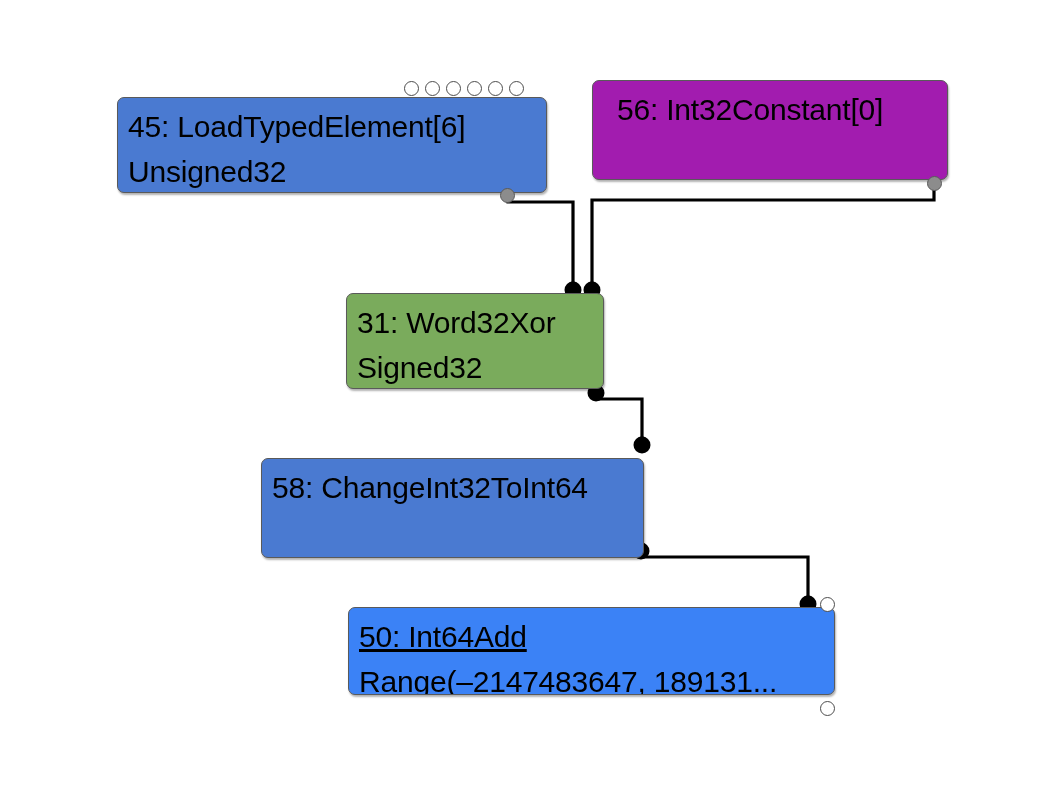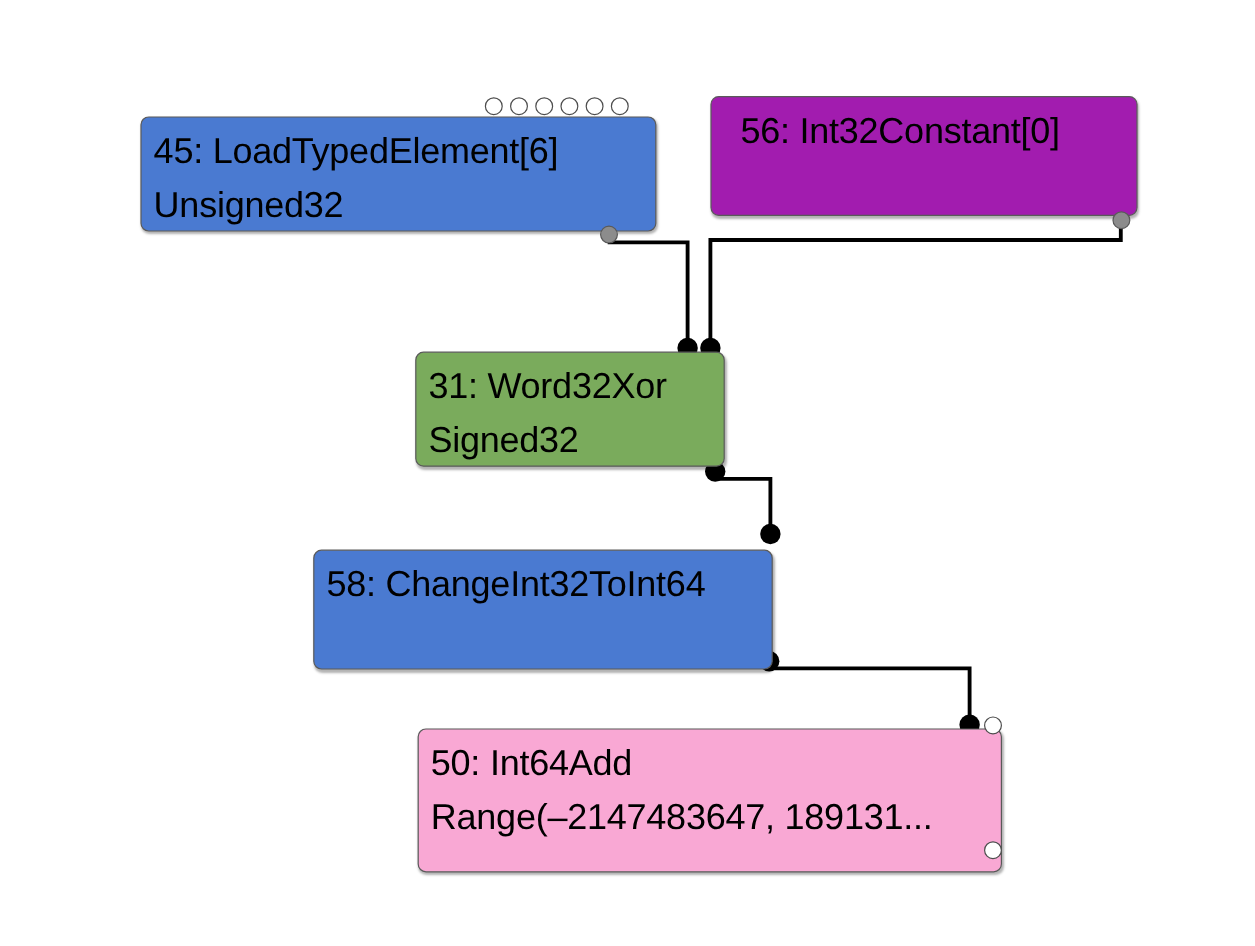--- a/index.html
+++ b/index.html
@@ -119,20 +119,20 @@
   <div class="node" style="left:346px; top:293px; width:258px; height:96px; background:#7aab5c;">
     <div class="node-line">31: Word32Xor</div>
     <div class="node-line">Signed32</div>
   </div>
 
   <div class="node" style="left:261px; top:447px; width:383px; height:100px; background:#4a7ad1;margin-top:11px;">
     <div class="node-line">58: ChangeInt32ToInt64</div>
     <div class="node-line empty-line"></div>
   </div>
 
-  <div class="node" style="left:348px; top:607px; width:487px; height:120px; background:#f9a8d4;">
+  <div class="node" style="left:348px; top:607px; width:487px; height:88px; background:#3b82f6;text-decoration:underline;">
     <div class="node-line">50: Int64Add</div>
     <div class="node-line">Range(–2147483647, 189131...</div>
   </div>
   <div class="port hollow" style="left:820px; top:597px;"></div>
   <div class="port hollow" style="left:820px; top:701px;"></div>
 
 </div>
 
 </body></html>

